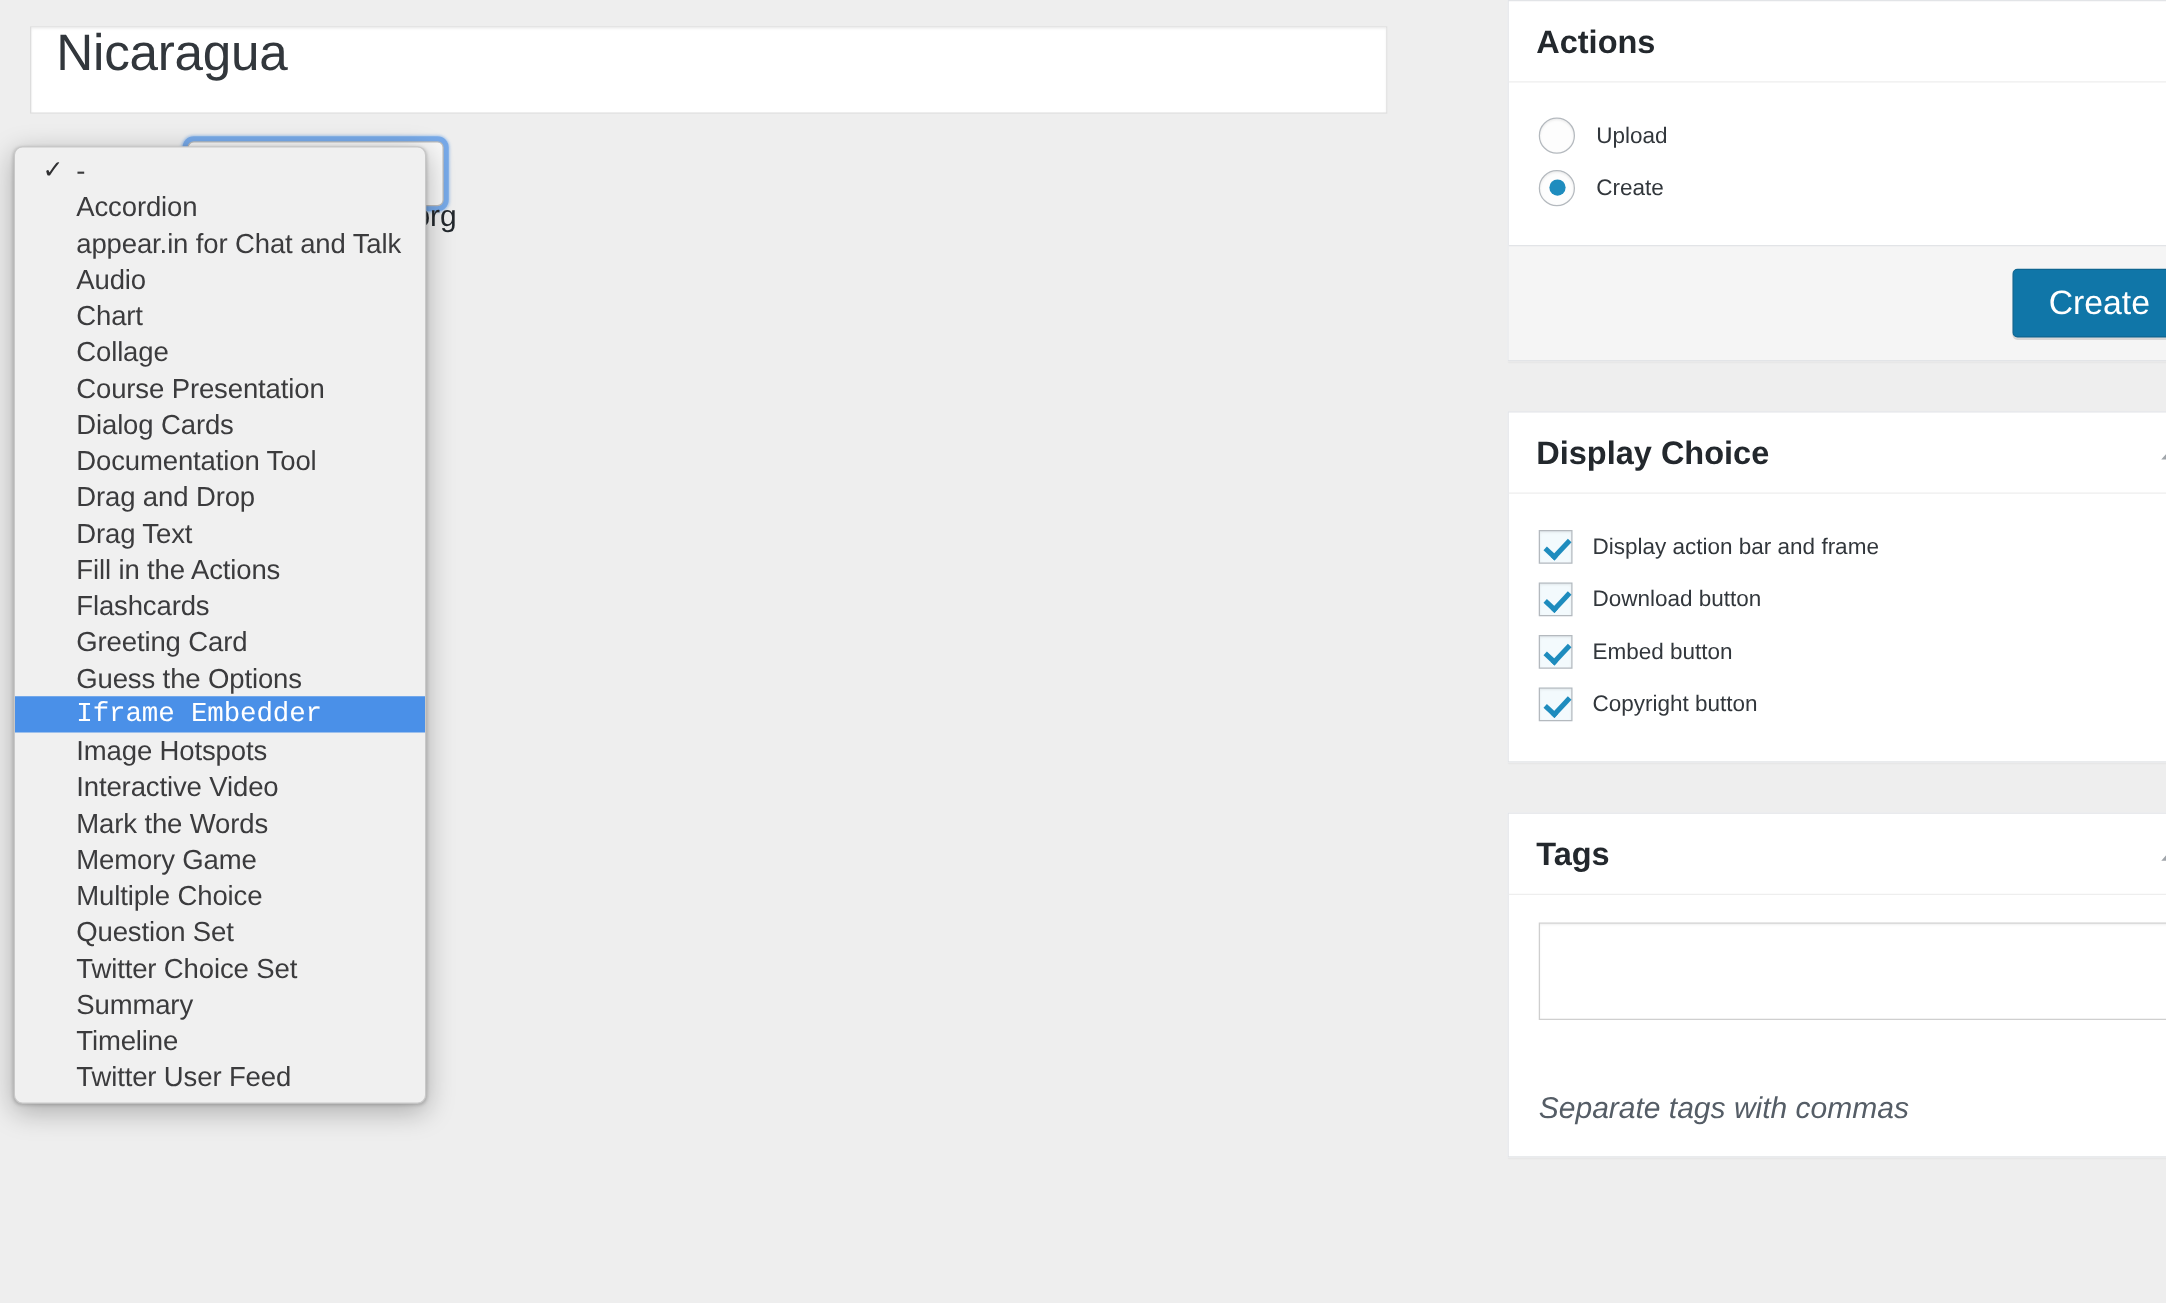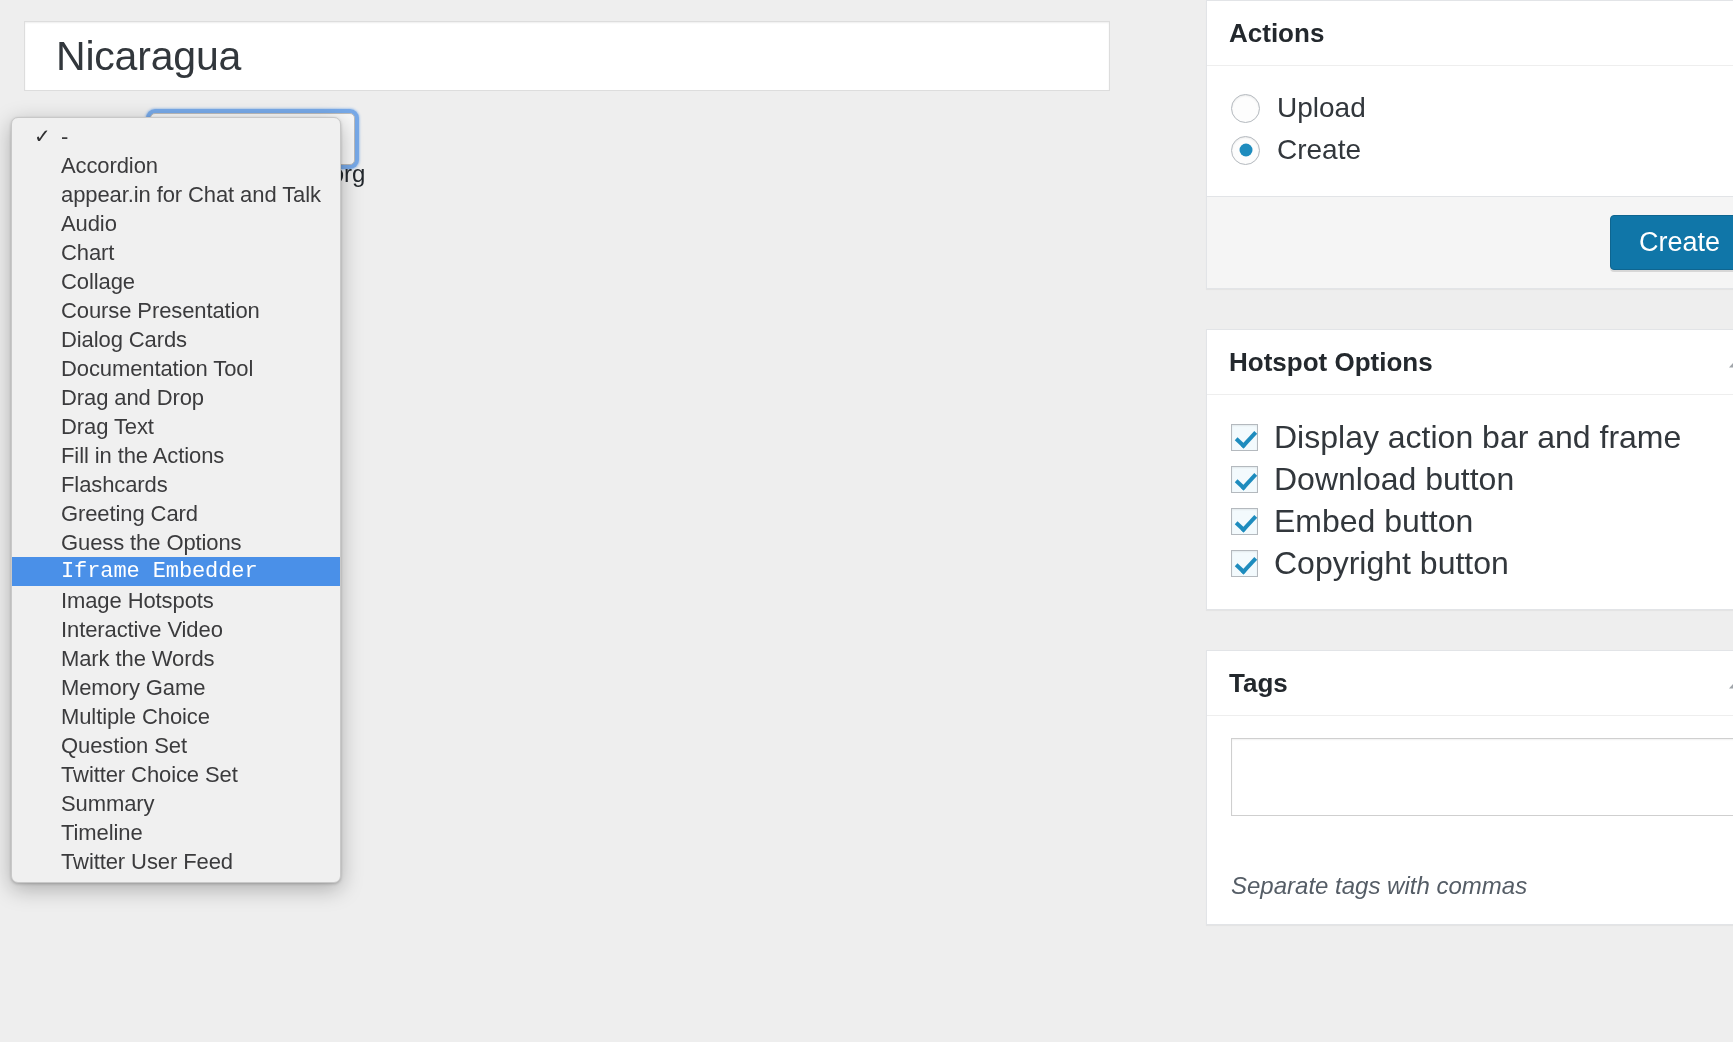--- a/index.html
+++ b/index.html
@@ -32,22 +32,22 @@
   .title-field {
     position: absolute;
     left: 24px;
     top: 21px;
     width: 1086px;
     height: 70px;
     background: #ffffff;
     border: 1px solid #dddddd;
     box-shadow: inset 0 1px 2px rgba(0,0,0,0.07);
     display: flex;
-    align-items: center;
-    padding: 0 31px;
+    align-items: flex-start;
+    padding: 0 20px;
   }
   .title-field .txt {
     font-size: 41px;
     color: #32373c;
     line-height: 1;
     font-weight: 400;
     letter-spacing: -0.2px;
   }
 
   
@@ -171,21 +171,21 @@
   }
   .radio.checked::after {
     content: "";
     position: absolute;
     left: 50%; top: 50%;
     transform: translate(-50%,-50%);
     width: 13px; height: 13px;
     border-radius: 50%;
     background: #1e8cbe;
   }
-  .radio-label { font-size: 28px; color: #32373c; }
+  .radio-label { font-size: 18px; color: #32373c; }
 
   .panel-footer {
     background: #f5f5f5;
     border-top: 1px solid #e2e4e7;
     padding: 18px 24px;
     display: flex;
     justify-content: flex-end;
     min-height: 90px;
     align-items: center;
   }
@@ -219,21 +219,21 @@
   }
   .cb.checked::after {
     content: "";
     position: absolute;
     left: 8px; top: 2px;
     width: 8px; height: 16px;
     border: solid #1e8cbe;
     border-width: 0 4px 4px 0;
     transform: rotate(43deg);
   }
-  .cb-label { font-size: 32px; color: #32373c; }
+  .cb-label { font-size: 18px; color: #32373c; }
 
   
   .tags-area {
     width: 100%;
     height: 78px;
     background: #ffffff;
     border: 1px solid #cfcfcf;
     box-shadow: inset 0 1px 2px rgba(0,0,0,0.06);
     position: relative;
     margin-bottom: 16px;
@@ -316,21 +316,21 @@
             </div>
           </div>
       </div>
       <div class="panel-footer">
         <button class="btn-primary">Create</button>
       </div>
     </div>
 
     <div class="panel">
       <div class="panel-head">
-        <span class="ttl">Hotspot Options</span>
+        <span class="ttl">Display Choice</span>
         <span class="toggle-tri"></span>
       </div>
       <div class="panel-body">
         <div id="checkbox-list">
             <div class="cb-row">
               <span class="cb checked"></span>
               <span class="cb-label">Display action bar and frame</span>
             </div>
             <div class="cb-row">
               <span class="cb checked"></span>

